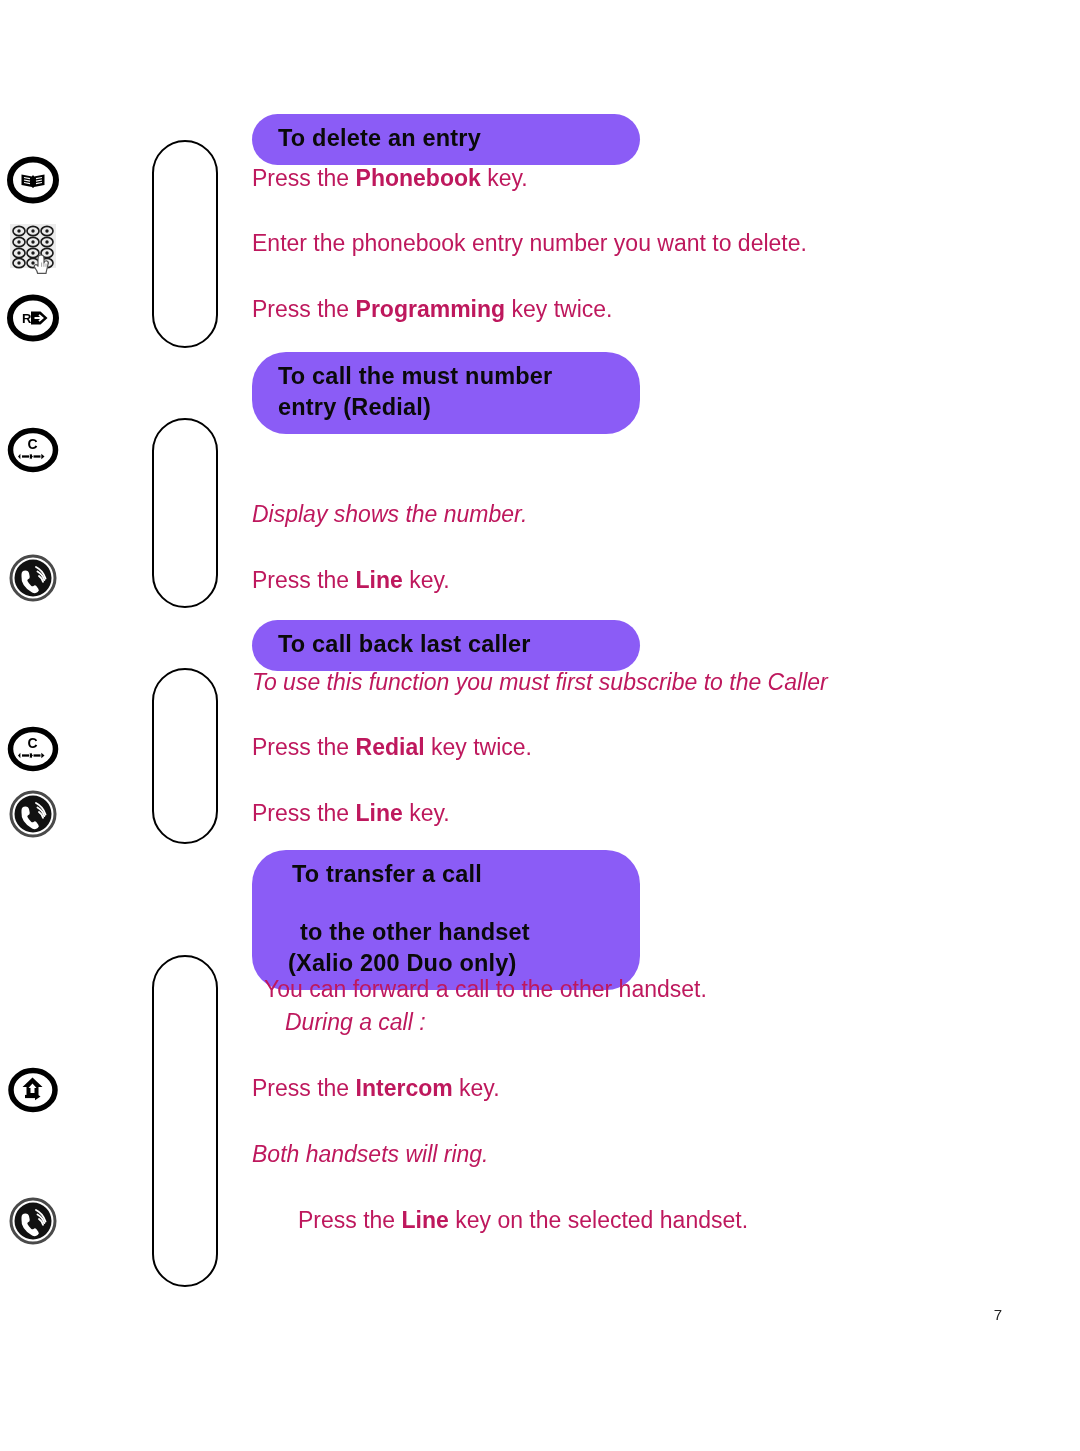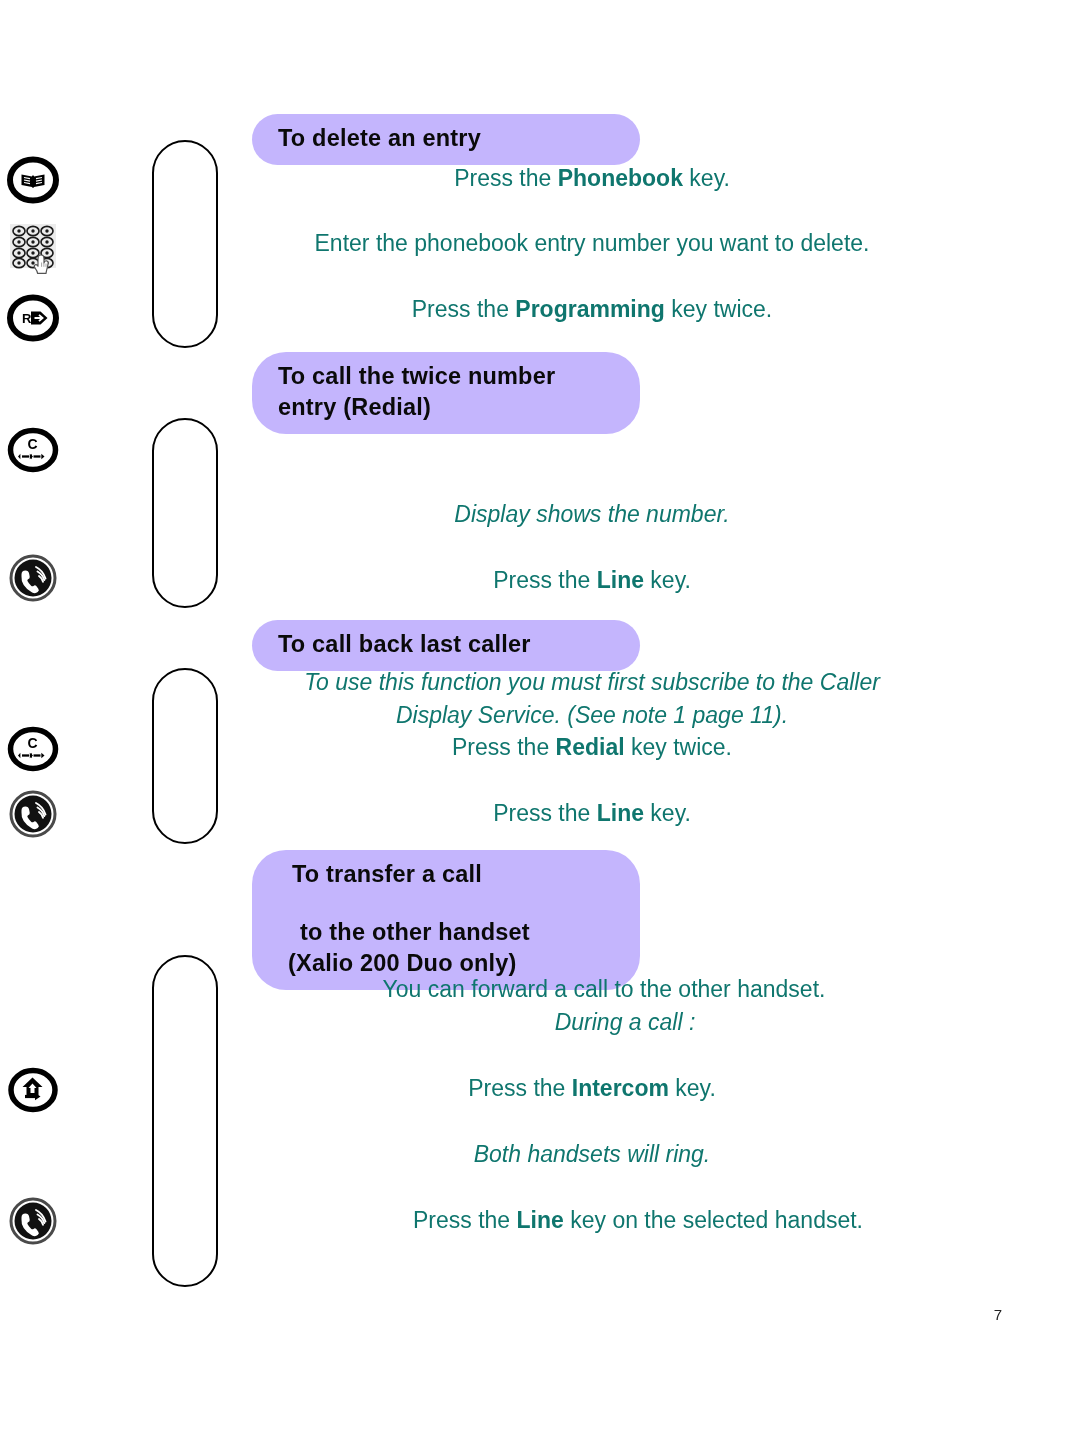--- a/index.html
+++ b/index.html
@@ -38,38 +38,37 @@
     position: absolute;
     left: 0;
     width: 66px;
     display: flex;
     align-items: center;
     justify-content: center;
   }
 
   .banner {
     position: absolute;
-    background: #c4b5fd;
+    background: #8b5cf6;
     border-radius: 34px;
     box-sizing: border-box;
     padding: 9px 26px 11px 26px;
     font-weight: bold;
     font-size: 23.5px;
     line-height: 31px;
     letter-spacing: 0.2px;
     color: #0a0a0a;
   }
 
   .para {
     position: absolute;
     font-size: 23px;
     line-height: 32px;
-    color: #0f766e;
+    color: #be185d;
     white-space: pre-wrap;
-    text-align: center;
   }
   .para b { font-weight: bold; }
   .para.italic { font-style: italic; }
 
   .pagenum {
     position: absolute;
     right: 78px;
     top: 1306px;
     font-size: 15px;
     color: #222;
@@ -183,21 +182,21 @@
         <g stroke="#fff" stroke-width="1.9" fill="none" stroke-linecap="round">
           <path d="M3 -11 q7 3.5 9.5 11.5"></path>
           <path d="M4.5 -6.5 q5 2.8 6.8 8.6"></path>
           <path d="M6 -2 q3 2 4 5.8"></path>
         </g>
       </g>
     </svg>
   </div>
 
   <div class="banner" style="left:252px; top:352px; width:388px;">
-    <div>To call the twice number</div>
+    <div>To call the must number</div>
     <div>entry (Redial)</div>
   </div>
 
   <div class="para italic" style="left:252px; top:498px; width:680px;">Display shows the number.</div>
   <div class="para" style="left:252px; top:564px; width:680px;">Press the <b>Line</b> key.</div>
 
   <div class="capsule cap-3"></div>
 
   <div class="icon-slot" style="top:722px;height:54px;">
     <svg width="56" height="56" viewBox="0 0 56 56">
@@ -228,21 +227,21 @@
           <path d="M6 -2 q3 2 4 5.8"></path>
         </g>
       </g>
     </svg>
   </div>
 
   <div class="banner" style="left:252px; top:620px; width:388px;">
     <span>To call back last caller</span>
   </div>
 
-  <div class="para italic" style="left:252px; top:666px; width:680px; line-height:33px;"><span>To use this function you must first subscribe to the Caller</span><br><span>Display Service. (See note 1 page 11).</span></div>
+  <div class="para italic" style="left:252px; top:666px; width:680px; line-height:33px;"><span>To use this function you must first subscribe to the Caller</span><br></div>
   <div class="para" style="left:252px; top:731px; width:680px;">Press the <b>Redial</b> key twice.</div>
   <div class="para" style="left:252px; top:797px; width:680px;">Press the <b>Line</b> key.</div>
 
   <div class="capsule cap-4"></div>
 
   <div class="icon-slot" style="top:1063px;height:54px;">
     <svg width="56" height="56" viewBox="0 0 56 56">
       <ellipse cx="28" cy="28" rx="22" ry="19.5" fill="none" stroke="#000" stroke-width="5.5"></ellipse>
       <g fill="#000">
         <path d="M27.5 15.5 L37.5 25 L33.5 25 L33.5 33 L21.5 33 L21.5 25 L17.5 25 Z"></path>

